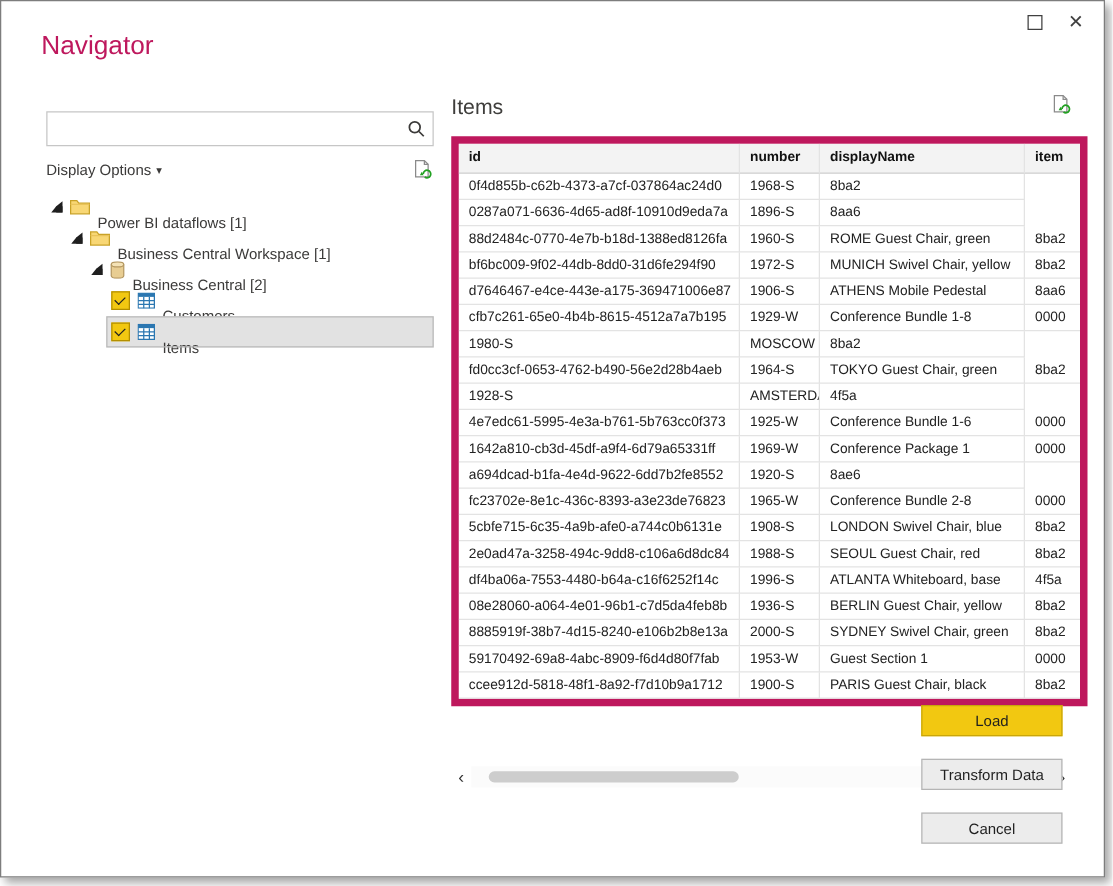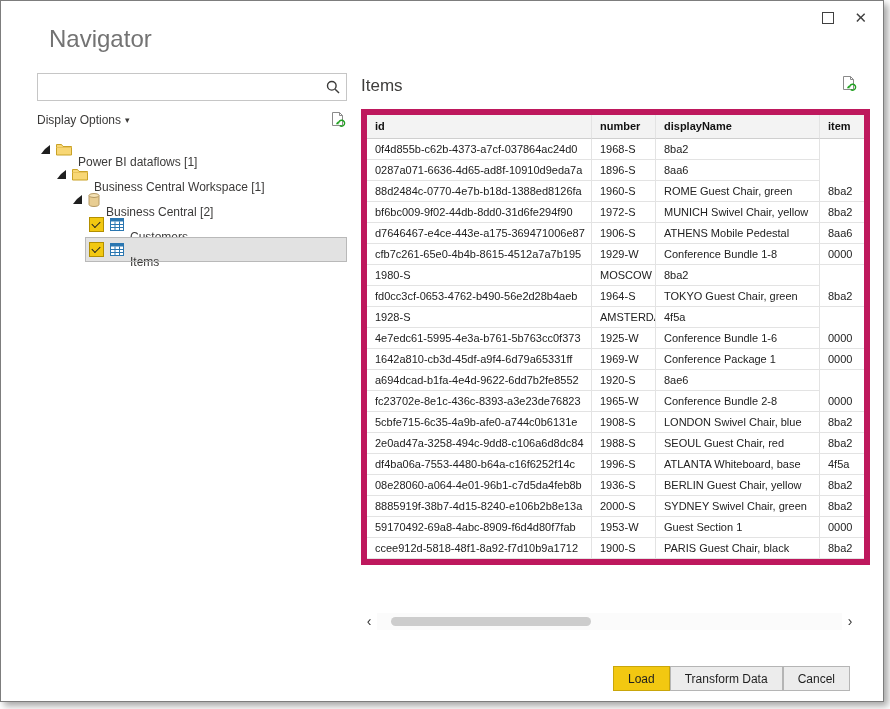--- a/index.html
+++ b/index.html
@@ -10,24 +10,24 @@
   }
   .dialog{
     position:absolute;left:0;top:0;width:882px;height:700px;
     background:#fff;border:1px solid #7d7d7d;
     box-shadow:4px 4px 7px rgba(0,0,0,.35);
   }
   
   .win-controls{position:absolute;top:10px;right:16px;display:flex;gap:20px;align-items:center;}
   .maximize-box{width:10px;height:10px;border:1px solid #404040;display:inline-block;cursor:pointer;}
   .close-x{font-size:15px;color:#404040;line-height:14px;cursor:pointer;}
-  .dialog-title{position:absolute;left:48px;top:24px;font-size:24px;color:#737373;}
-
-  
-  .left-pane{position:absolute;left:36px;top:72px;width:310px;}
+  .dialog-title{position:absolute;left:32px;top:24px;font-size:21px;color:#be185d;}
+
+  
+  .left-pane{position:absolute;left:36px;top:88px;width:310px;}
   .search-box{position:relative;border:1px solid #c6c6c6;height:26px;background:#fff;}
   .search-box input{
     border:none;outline:none;width:280px;height:24px;padding:0 0 0 8px;
     font-size:12px;font-family:"Liberation Sans",sans-serif;color:#333;background:transparent;
   }
   .search-icon-wrap{position:absolute;right:6px;top:6px;}
   .display-row{margin-top:10px;display:flex;justify-content:space-between;align-items:center;height:18px;}
   .display-options{font-size:12px;color:#3b3a39;cursor:pointer;display:flex;align-items:center;gap:4px;}
   .caret{font-size:9px;color:#3b3a39;}
   .icon-btn{cursor:pointer;display:inline-flex;}
@@ -64,21 +64,21 @@
   .thead .tcell{background:#f3f3f3;font-weight:bold;color:#111;
     border-bottom:1px solid #cfcfcf;height:17px;line-height:17px;}
 
   
   .h-scrollbar{position:absolute;left:360px;top:612px;width:497px;height:17px;display:flex;align-items:center;}
   .sb-arrow{width:16px;text-align:center;font-size:14px;color:#333;cursor:pointer;user-select:none;line-height:17px;}
   .sb-track{flex:1;position:relative;height:17px;background:#fbfbfb;cursor:pointer;}
   .sb-thumb{position:absolute;left:14px;top:4px;width:200px;height:9px;background:#cdcdcd;border-radius:5px;cursor:grab;}
 
   
-  .footer{position:absolute;right:33px;bottom:10px;display:flex;gap:0;}
+  .footer{position:absolute;right:33px;bottom:26px;display:flex;gap:18px;flex-direction:column;}
   .btn{height:25px;padding:0 14px;font-size:12px;display:flex;align-items:center;justify-content:center;
     border:1px solid #b5b5b5;background:#ececec;color:#1f1f1f;cursor:pointer;font-family:"Liberation Sans",sans-serif;}
   .btn-load{background:#f2c811;border-color:#c9a60a;}
 </style>
 </head>
 <body>
 
 <div class="dialog">
 
   <div class="win-controls">

